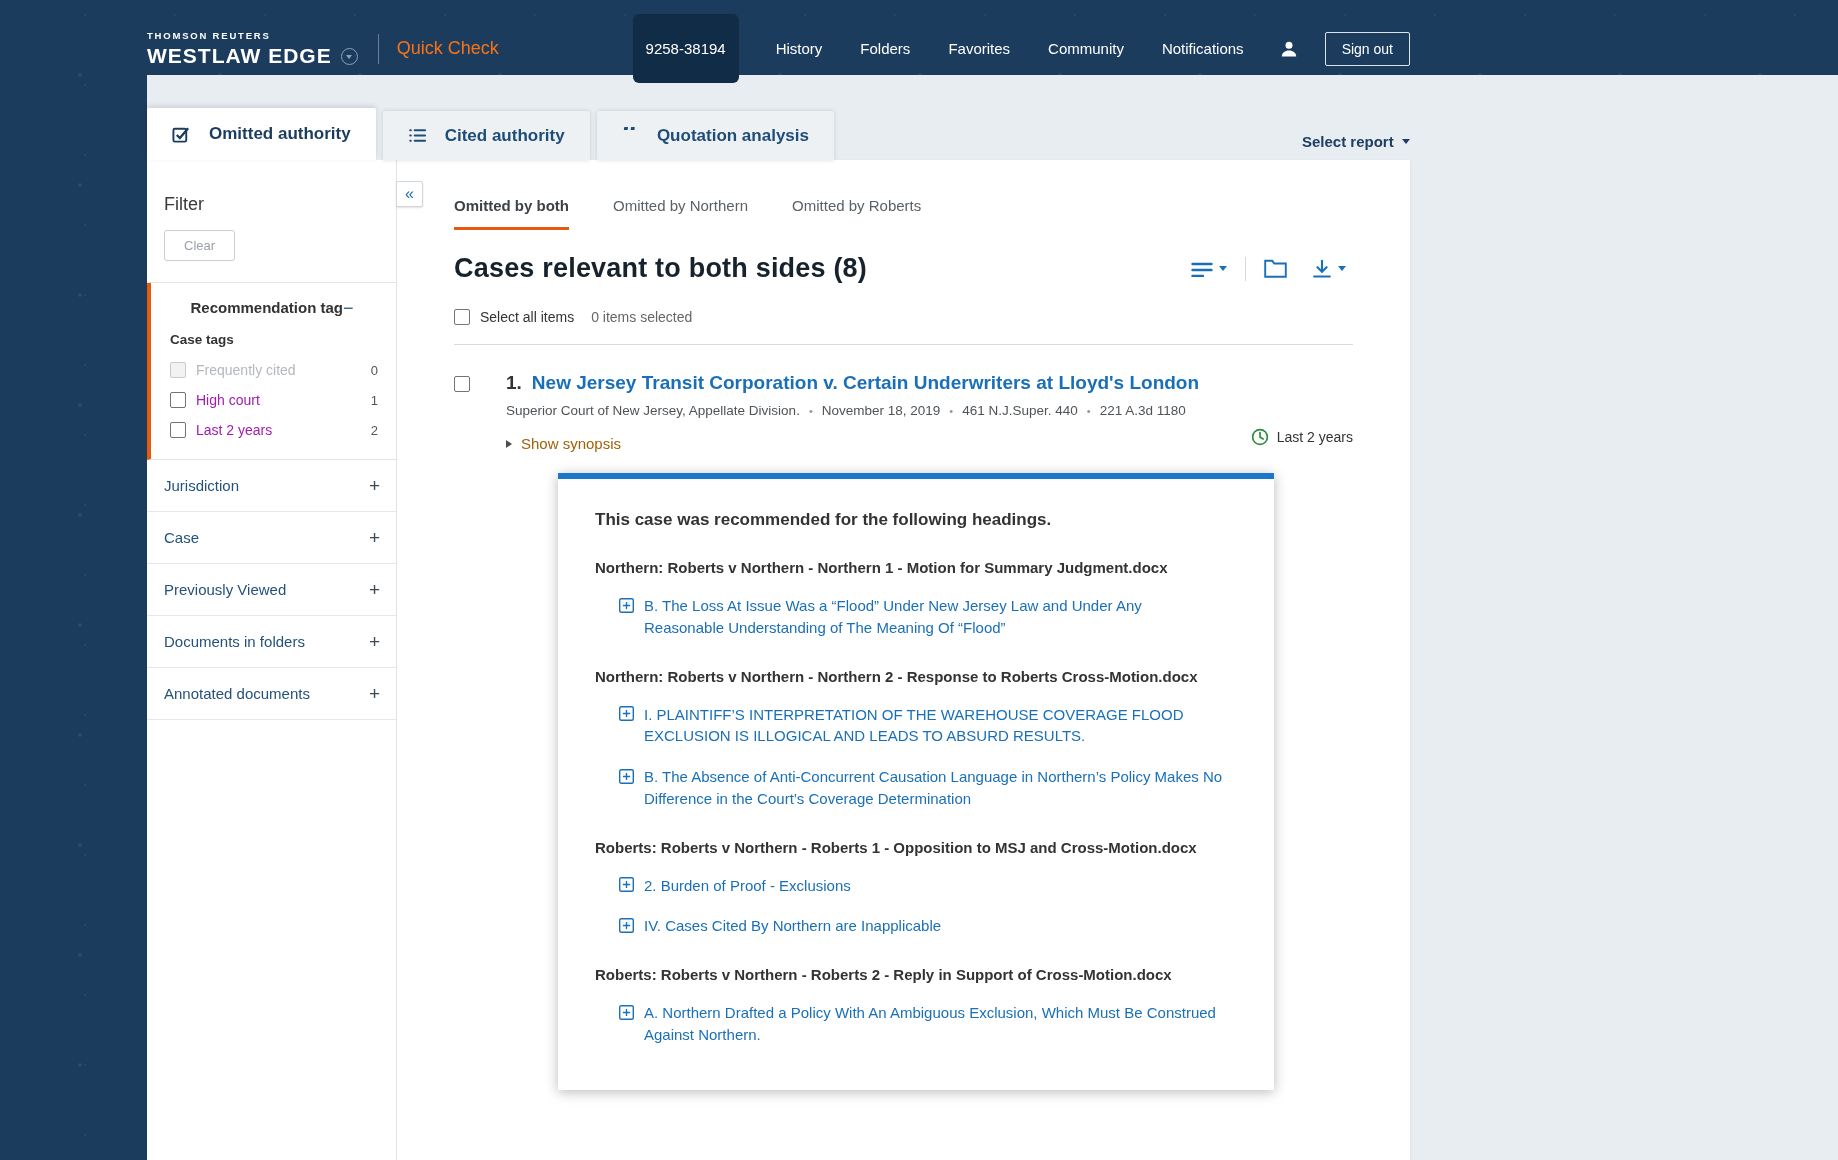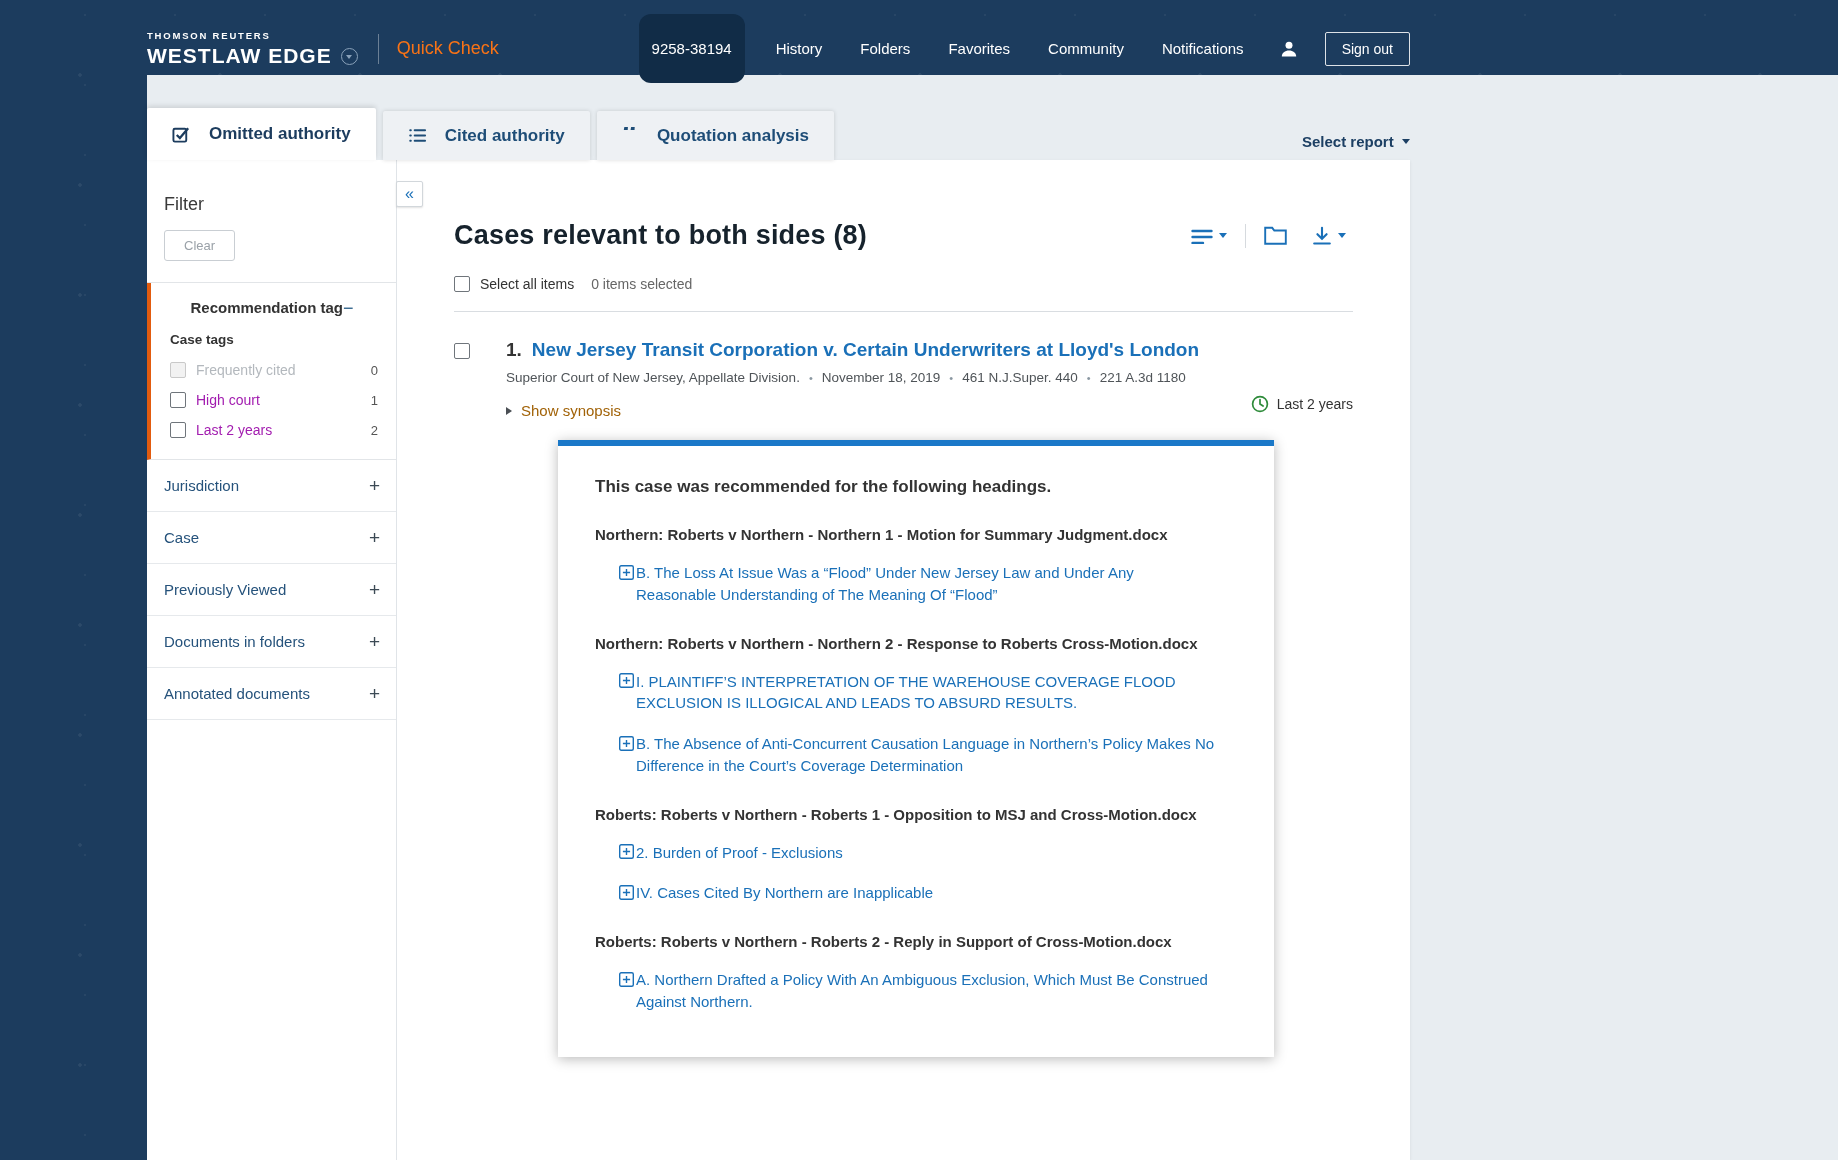--- a/index.html
+++ b/index.html
@@ -24,21 +24,21 @@
   .header-inner { margin-left:147px; width:1263px; height:100%; display:flex; align-items:center; position:relative; }
   .brand { display:flex; align-items:center; cursor:pointer; }
   .brand-txt .tr { font-size:9.5px; letter-spacing:1.8px; color:#fff; font-weight:600; margin-bottom:3px; }
   .brand-row { display:flex; align-items:center; gap:9px; }
   .brand-row .we { font-size:21px; font-weight:bold; letter-spacing:1px; color:#fff; }
   .chev-circle { width:17px; height:17px; border:1.4px solid #8aa2ba; border-radius:50%; display:flex; align-items:center; justify-content:center; margin-top:2px; }
   .chev-circle::after{ content:""; width:0; height:0; border-left:3.5px solid transparent; border-right:3.5px solid transparent; border-top:4.5px solid #8aa2ba; margin-top:1px;}
   .brand-divider { width:1px; height:30px; background:rgba(255,255,255,0.35); margin:0 18px 0 20px; }
   .product-title { color:#f97316; font-size:18px; font-weight:400; }
   .header-nav { margin-left:auto; display:flex; align-items:center; color:#fff; font-size:15px; }
-  .client-id { background:#112c47; padding:26px 13px; border-radius:12px; margin-right:12px; cursor:pointer; }
+  .client-id { background:#112c47; padding:26px 13px; border-radius:6px; margin-right:18px; cursor:pointer; }
   .nav-item { padding:0 19px; cursor:pointer; white-space:nowrap; }
   .account-btn { padding:0 16px; cursor:pointer; display:flex; align-items:center; }
   .signout-btn { margin-left:10px; border:1px solid rgba(255,255,255,0.85); background:transparent; color:#fff; font-size:14px; padding:8px 16px; border-radius:2px; font-family:inherit; cursor:pointer; }
 
   
   .tabstrip { position:absolute; left:147px; top:108px; height:52px; display:flex; align-items:flex-end; gap:7px; z-index:3; }
   .tab { display:flex; align-items:center; gap:18px; padding:0 25px; height:49px; background:#eef1f4; color:#1e4d77; font-size:17px; font-weight:600; border-radius:2px 2px 0 0; box-shadow:0 0 4px rgba(0,0,0,0.15); cursor:pointer; white-space:nowrap; }
   .tab.active { height:52px; background:#ffffff; color:#1c3c5e; box-shadow:0 -2px 5px rgba(0,0,0,0.12); z-index:4; }
   .quote-glyph { font-family:"DejaVu Serif", serif; font-weight:bold; font-size:30px; line-height:14px; height:18px; overflow:hidden; display:inline-block; color:#1e4d77; }
   .select-report { position:absolute; top:133px; left:1302px; color:#1c3f63; font-size:15px; font-weight:600; display:flex; align-items:center; gap:8px; cursor:pointer; z-index:3; }
@@ -91,21 +91,21 @@
   .case-meta { margin-top:9px; font-size:13.5px; color:#4f5458; display:flex; align-items:center; flex-wrap:wrap; }
   .meta-sep { color:#8a97a1; margin:0 9px; font-size:11px; }
   .synopsis-row { margin-top:17px; display:flex; align-items:center; gap:9px; color:#a16207; font-size:15px; cursor:pointer; }
   .tri-right { width:0; height:0; border-top:4.5px solid transparent; border-bottom:4.5px solid transparent; border-left:6px solid #4a4f54; }
   .case-tag { position:absolute; right:0; top:56px; display:flex; align-items:center; gap:8px; font-size:14px; color:#333; }
 
   
   .rec-card { margin:21px 0 40px 52px; width:716px; background:#fff; border-top:6px solid #1a78c8; box-shadow:0 2px 12px rgba(0,0,0,0.28); padding:31px 38px 44px 37px; }
   .rec-card-title { font-size:17px; font-weight:bold; color:#333; }
   .rec-doc { margin-top:29px; font-size:15px; font-weight:bold; color:#333; }
-  .rec-link { margin-top:19px; margin-left:24px; display:flex; gap:2px; align-items:flex-start; cursor:pointer; text-decoration:none; }
+  .rec-link { margin-top:19px; margin-left:24px; display:flex; gap:10px; align-items:flex-start; cursor:pointer; text-decoration:none; }
   .rec-link svg { margin-top:2.5px; flex:none; }
   .rec-link-text { font-size:15px; color:#1a70b8; line-height:1.45; max-width:580px; }
 </style>
 </head>
 <body>
 
 <div class="app-bg"></div>
 
 <div class="header">
   <div class="header-inner">
@@ -220,20 +220,25 @@
   </div>
 </div>
 
 <div class="collapse-btn">
   <span>«</span>
 </div>
 
 <div class="main">
   <div class="main-inner">
 
+    <div class="subtabs">
+      <div class="subtab active">Omitted by both</div>
+      <div class="subtab">Omitted by Northern</div>
+      <div class="subtab">Omitted by Roberts</div>
+    </div>
 
     <div class="title-row">
       <div class="page-title">Cases relevant to both sides (8)</div>
       <div class="toolbar">
         <div class="tool-btn">
           <svg width="22" height="16" viewBox="0 0 22 16" fill="none" stroke="#1a70b8" stroke-width="2.4" stroke-linecap="round">
               <line x1="1.5" y1="3" x2="20.5" y2="3"></line>
               <line x1="1.5" y1="9" x2="20.5" y2="9"></line>
               <line x1="1.5" y1="15" x2="12" y2="15"></line>
             </svg>

